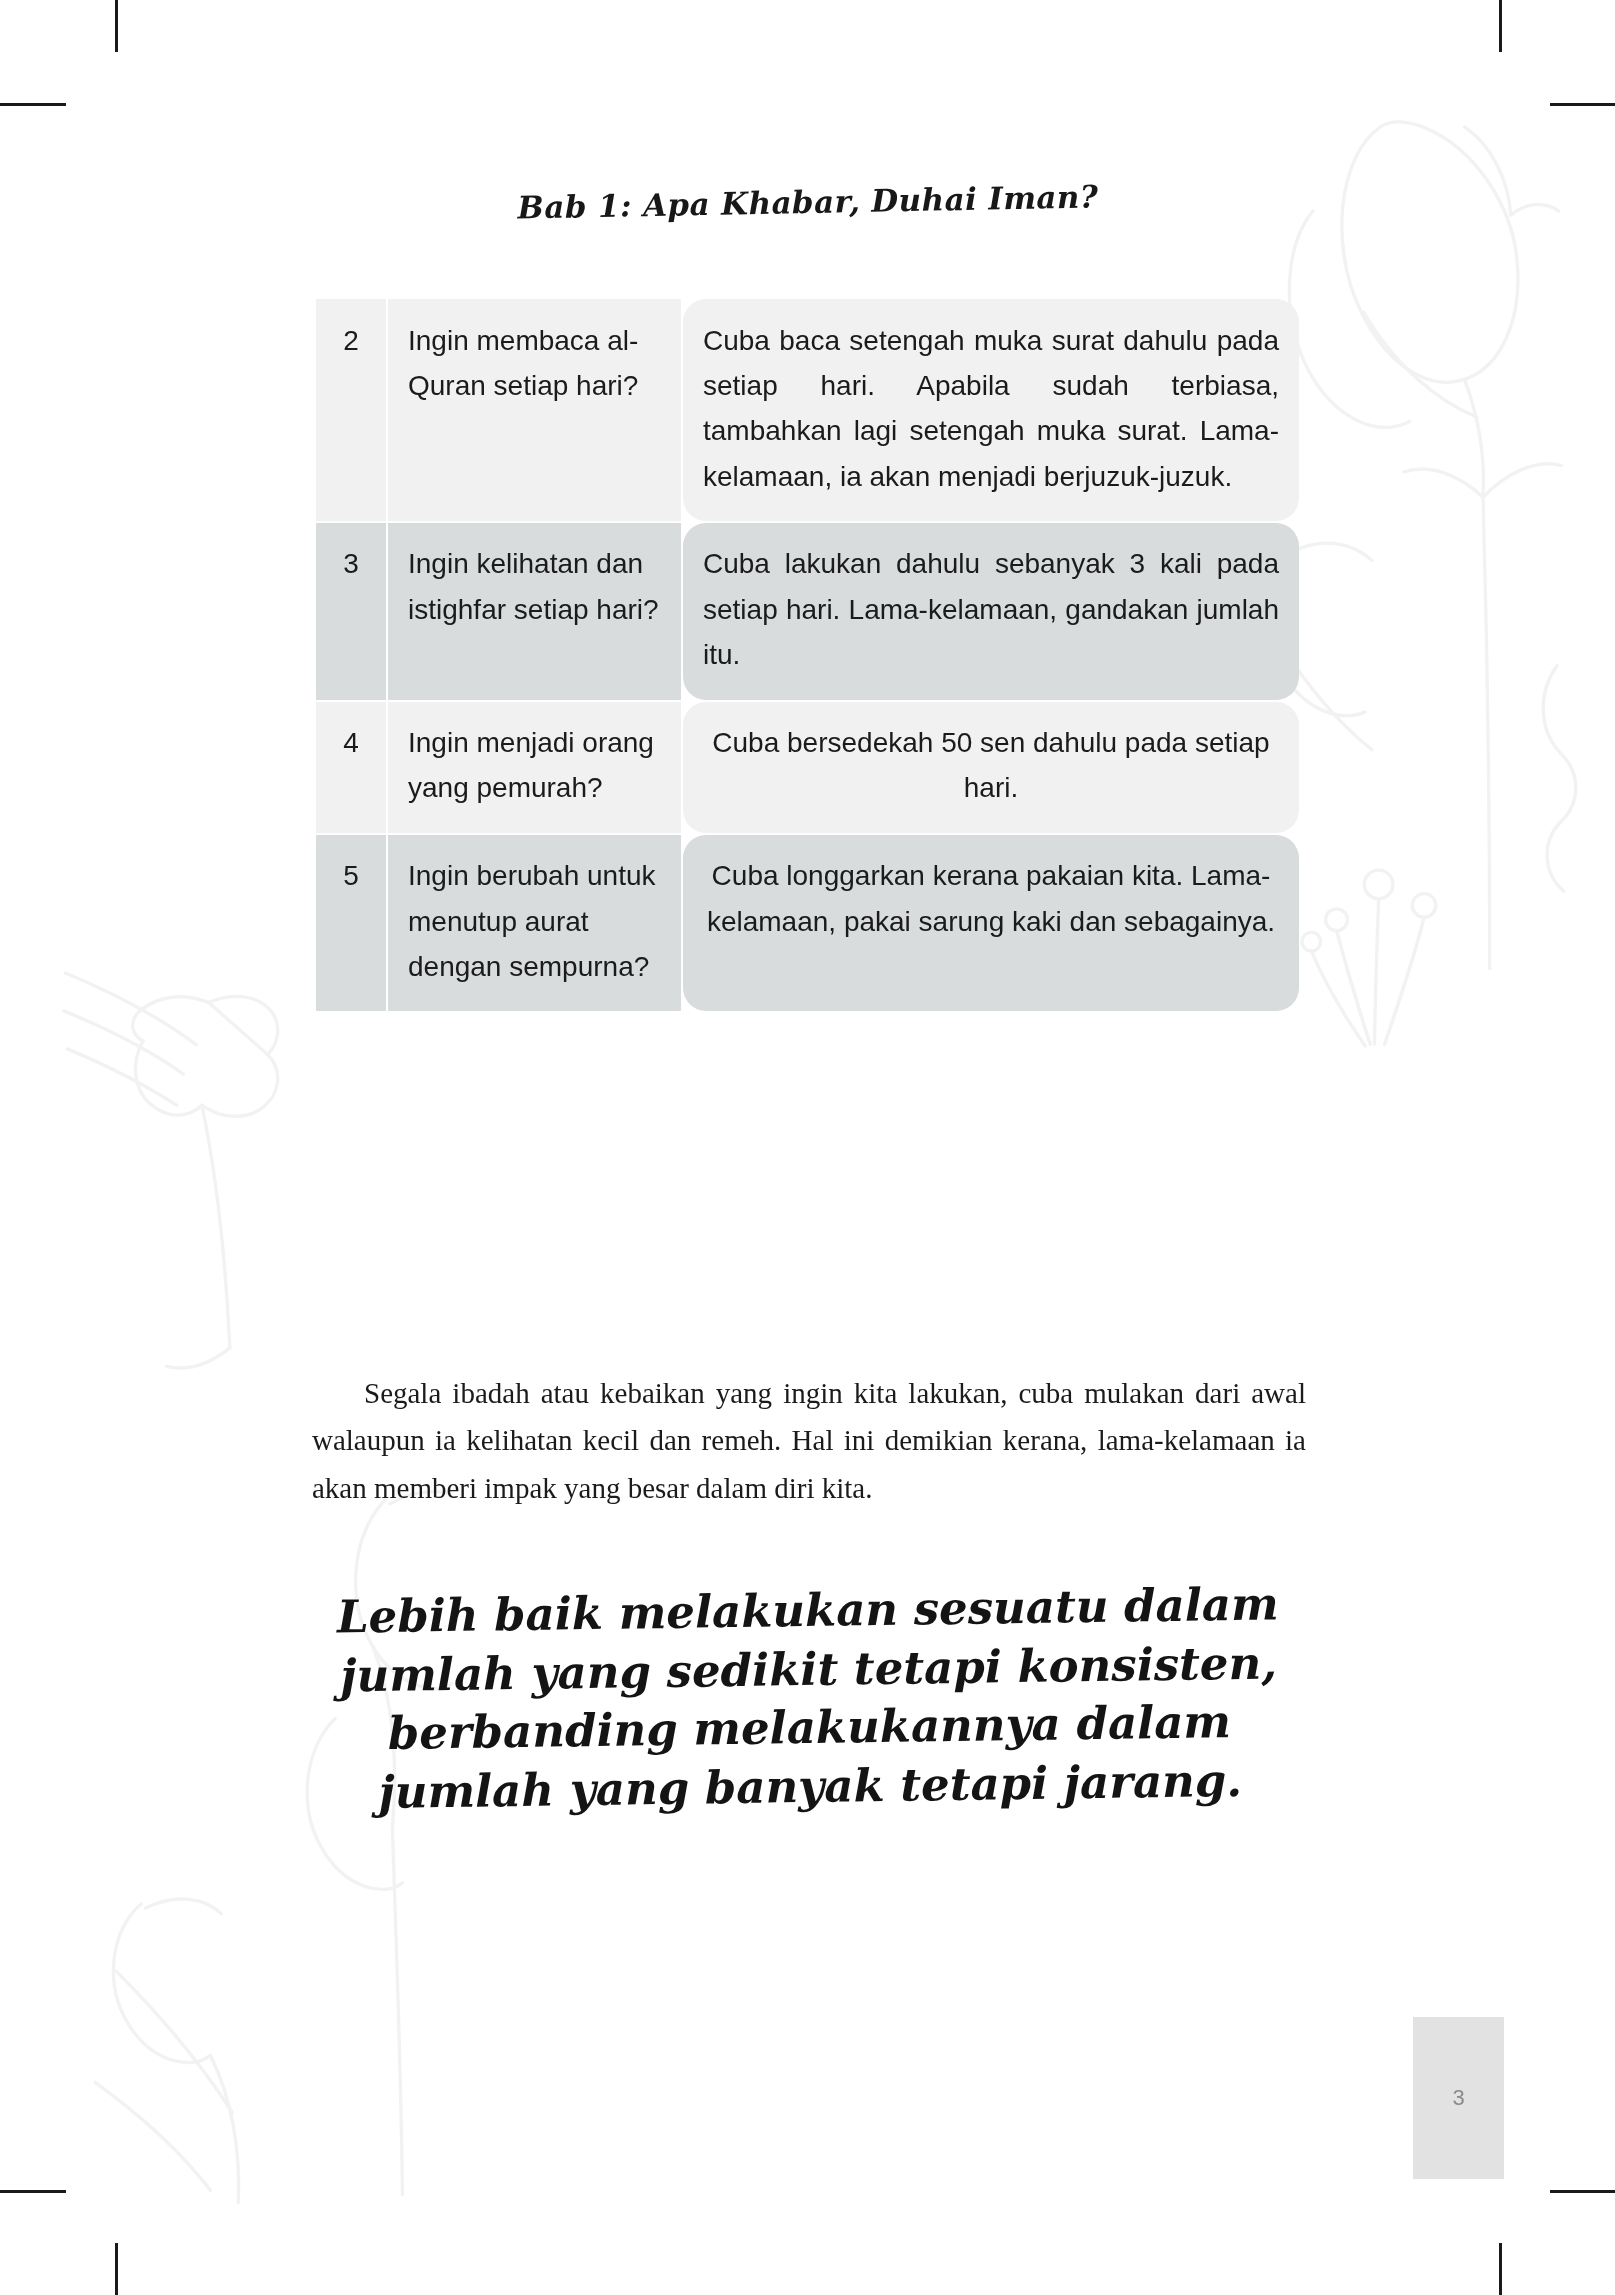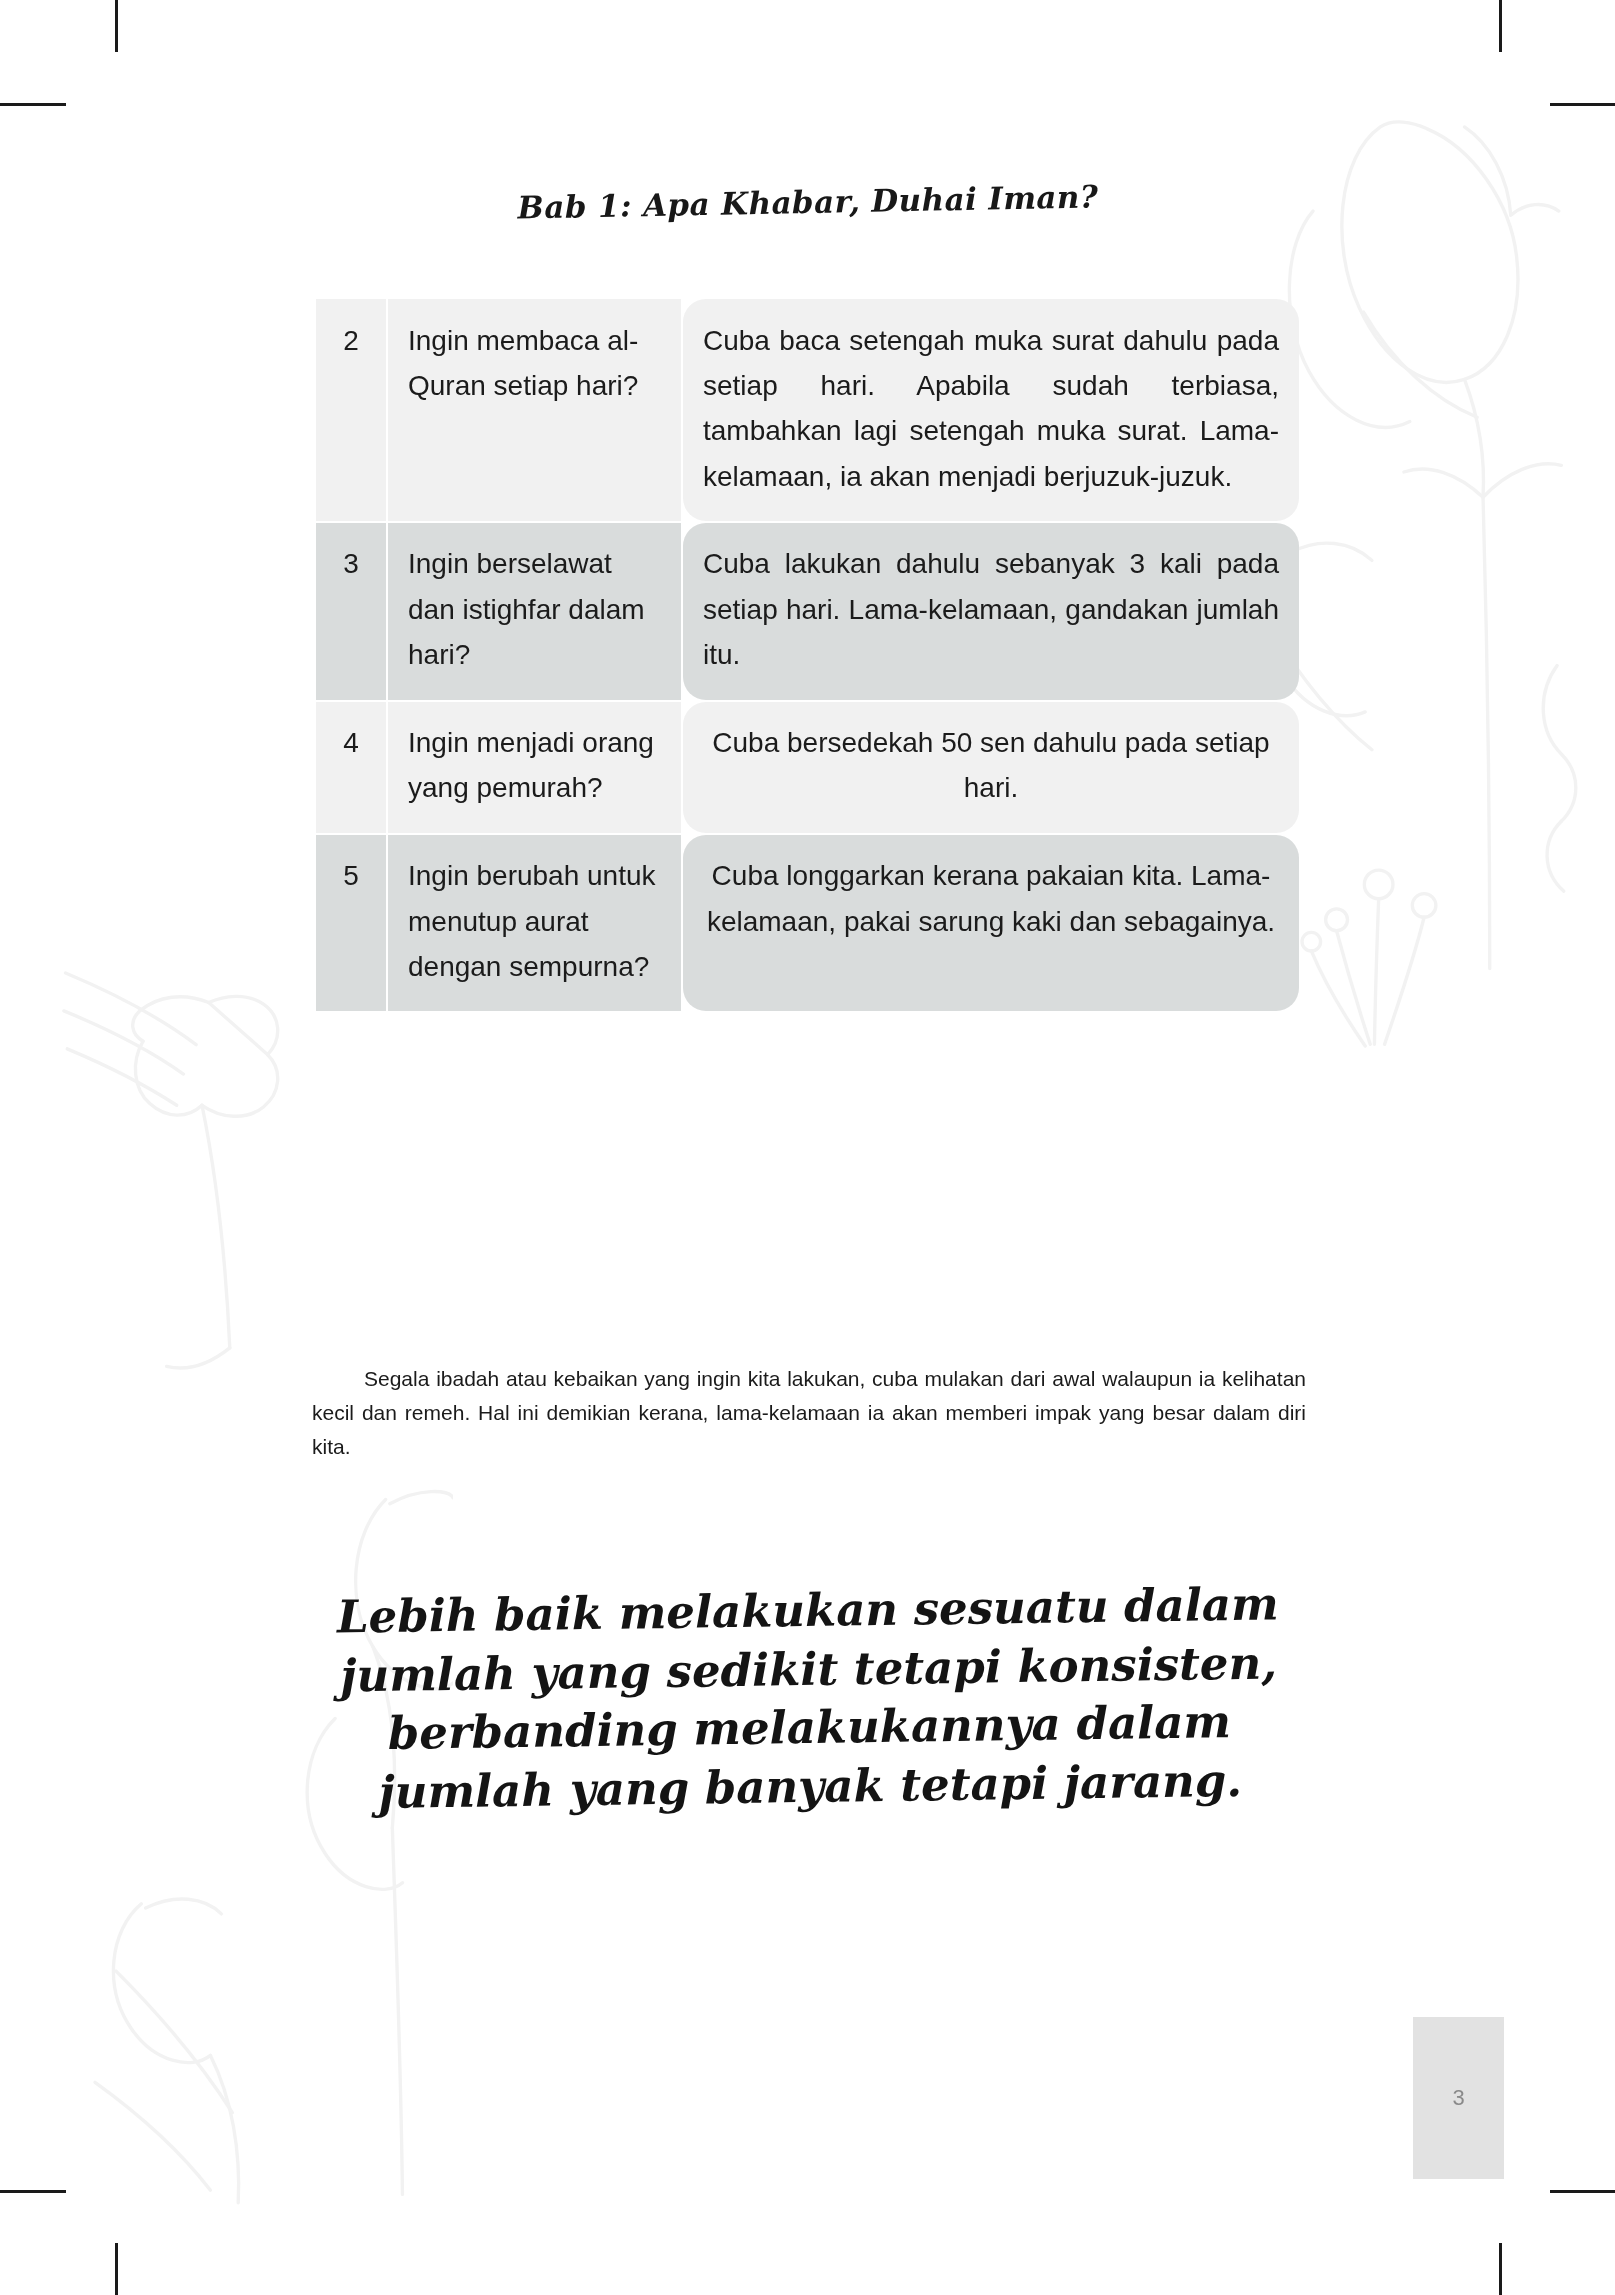--- a/index.html
+++ b/index.html
@@ -85,22 +85,22 @@
   td.cell-question { width: 253px; margin-top: 12px; }
   td.cell-answer   { text-align: justify; text-justify: inter-word; border-radius: 23px; }
   td.cell-answer.no-justify { text-align: center; }
 
   
   #body-paragraph {
     position: absolute;
     left: 312px;
     top: 1341px;
     width: 994px;
-    font-family: Liberation Sans, sans-serif;
-    font-size: 21px;
+    font-family: Liberation Serif, serif;
+    font-size: 29px;
     line-height: 1.63;
     color: #1b1b1b;
     text-align: justify;
     text-justify: inter-word;
     text-indent: 52px;
   }
 
   
   #pull-quote {
     position: absolute;
@@ -206,21 +206,21 @@
     <tbody>
 
       <tr class="row-light">
         <td class="cell-num">2</td>
         <td class="cell-question">Ingin membaca al-Quran setiap hari?</td>
         <td class="cell-answer">Cuba baca setengah muka surat dahulu pada setiap hari. Apabila sudah terbiasa, tambahkan lagi setengah muka surat. Lama-kelamaan, ia akan menjadi berjuzuk-juzuk.</td>
       </tr>
 
       <tr class="row-dark">
         <td class="cell-num">3</td>
-        <td class="cell-question">Ingin berselawat dan istighfar dalam hari?</td>
+        <td class="cell-question">Ingin kelihatan dan istighfar setiap hari?</td>
         <td class="cell-answer">Cuba lakukan dahulu sebanyak 3 kali pada setiap hari. Lama-kelamaan, gandakan jumlah itu.</td>
       </tr>
 
       <tr class="row-light">
         <td class="cell-num">4</td>
         <td class="cell-question">Ingin menjadi orang yang pemurah?</td>
         <td class="cell-answer no-justify">Cuba bersedekah 50 sen dahulu pada setiap hari.</td>
       </tr>
 
       <tr class="row-dark">

